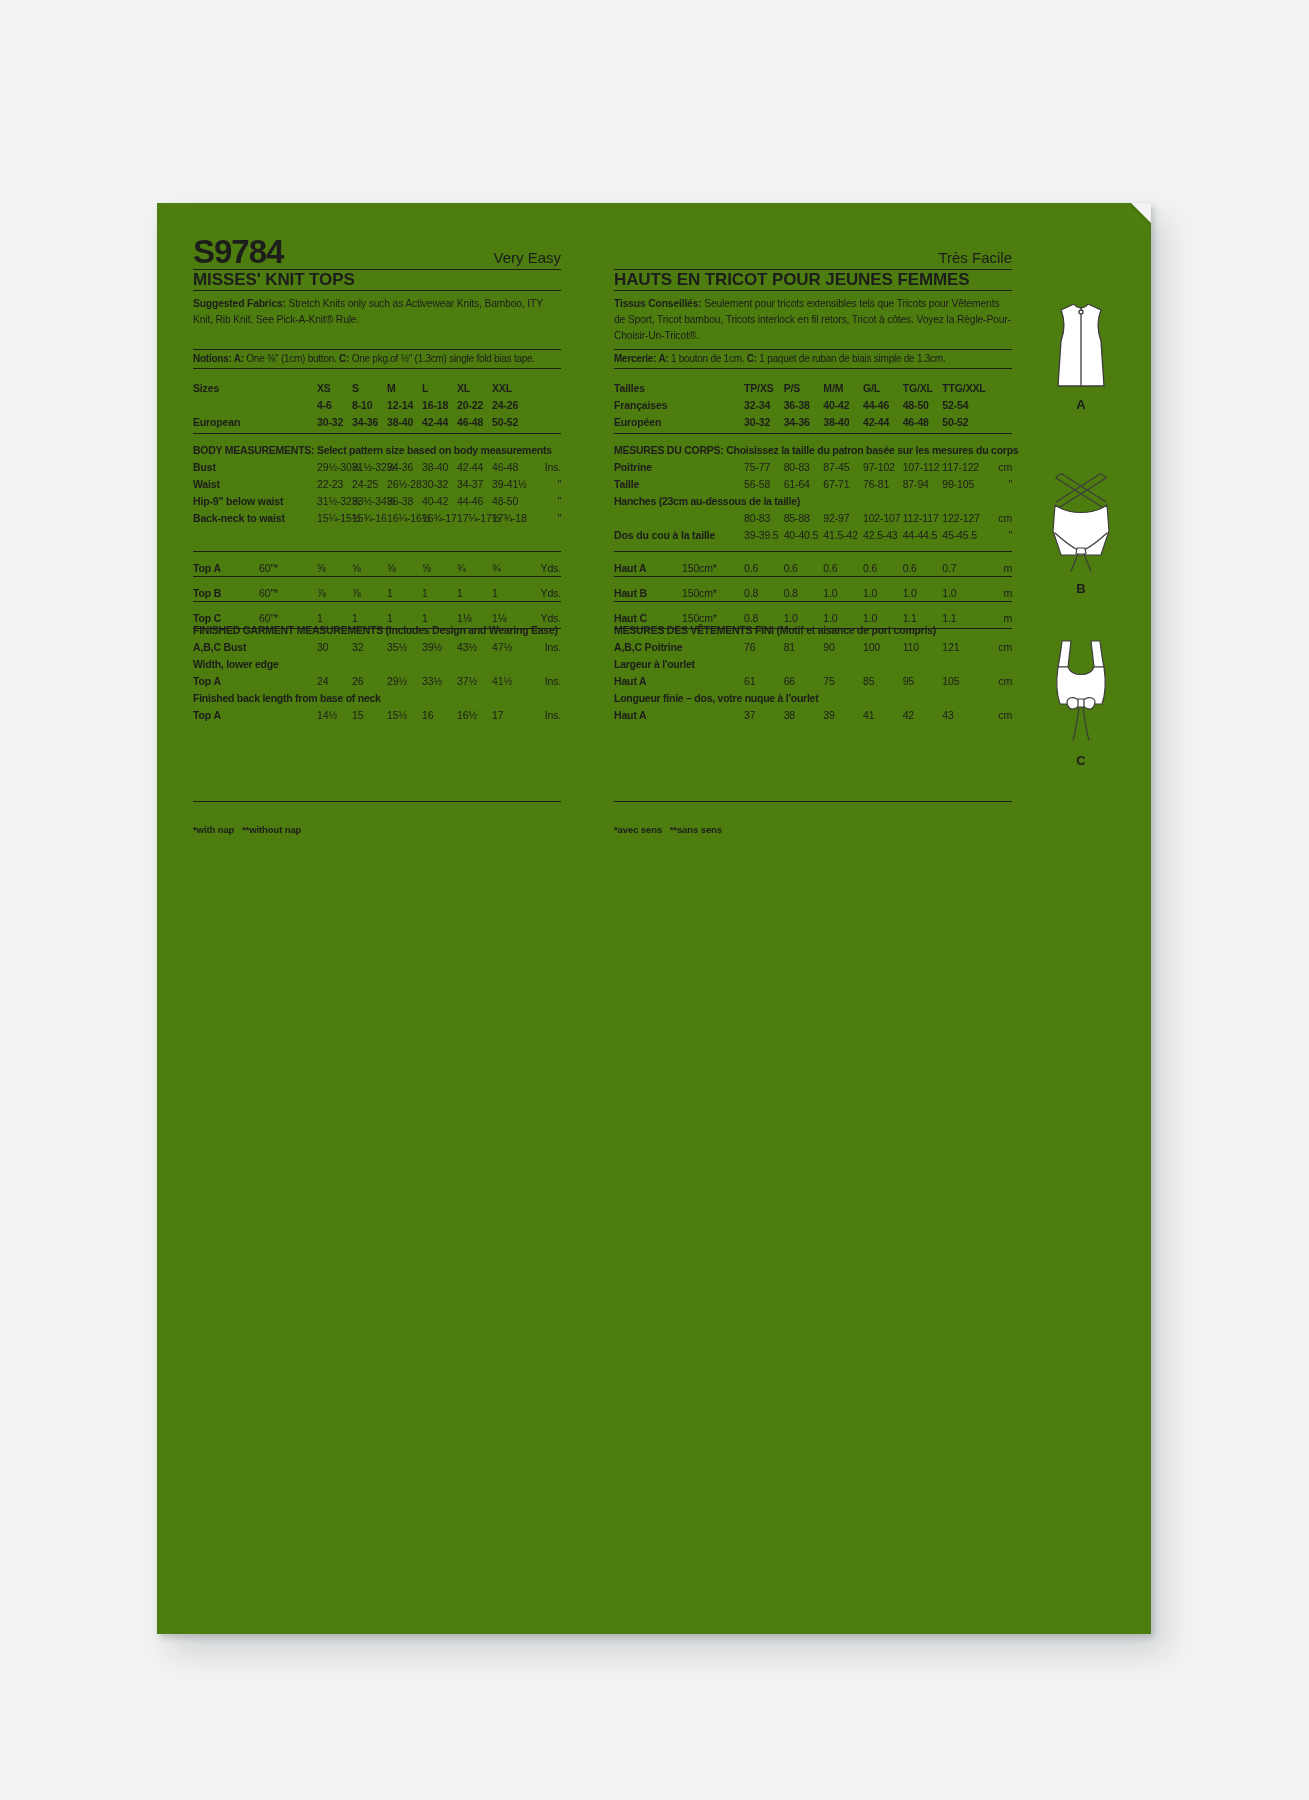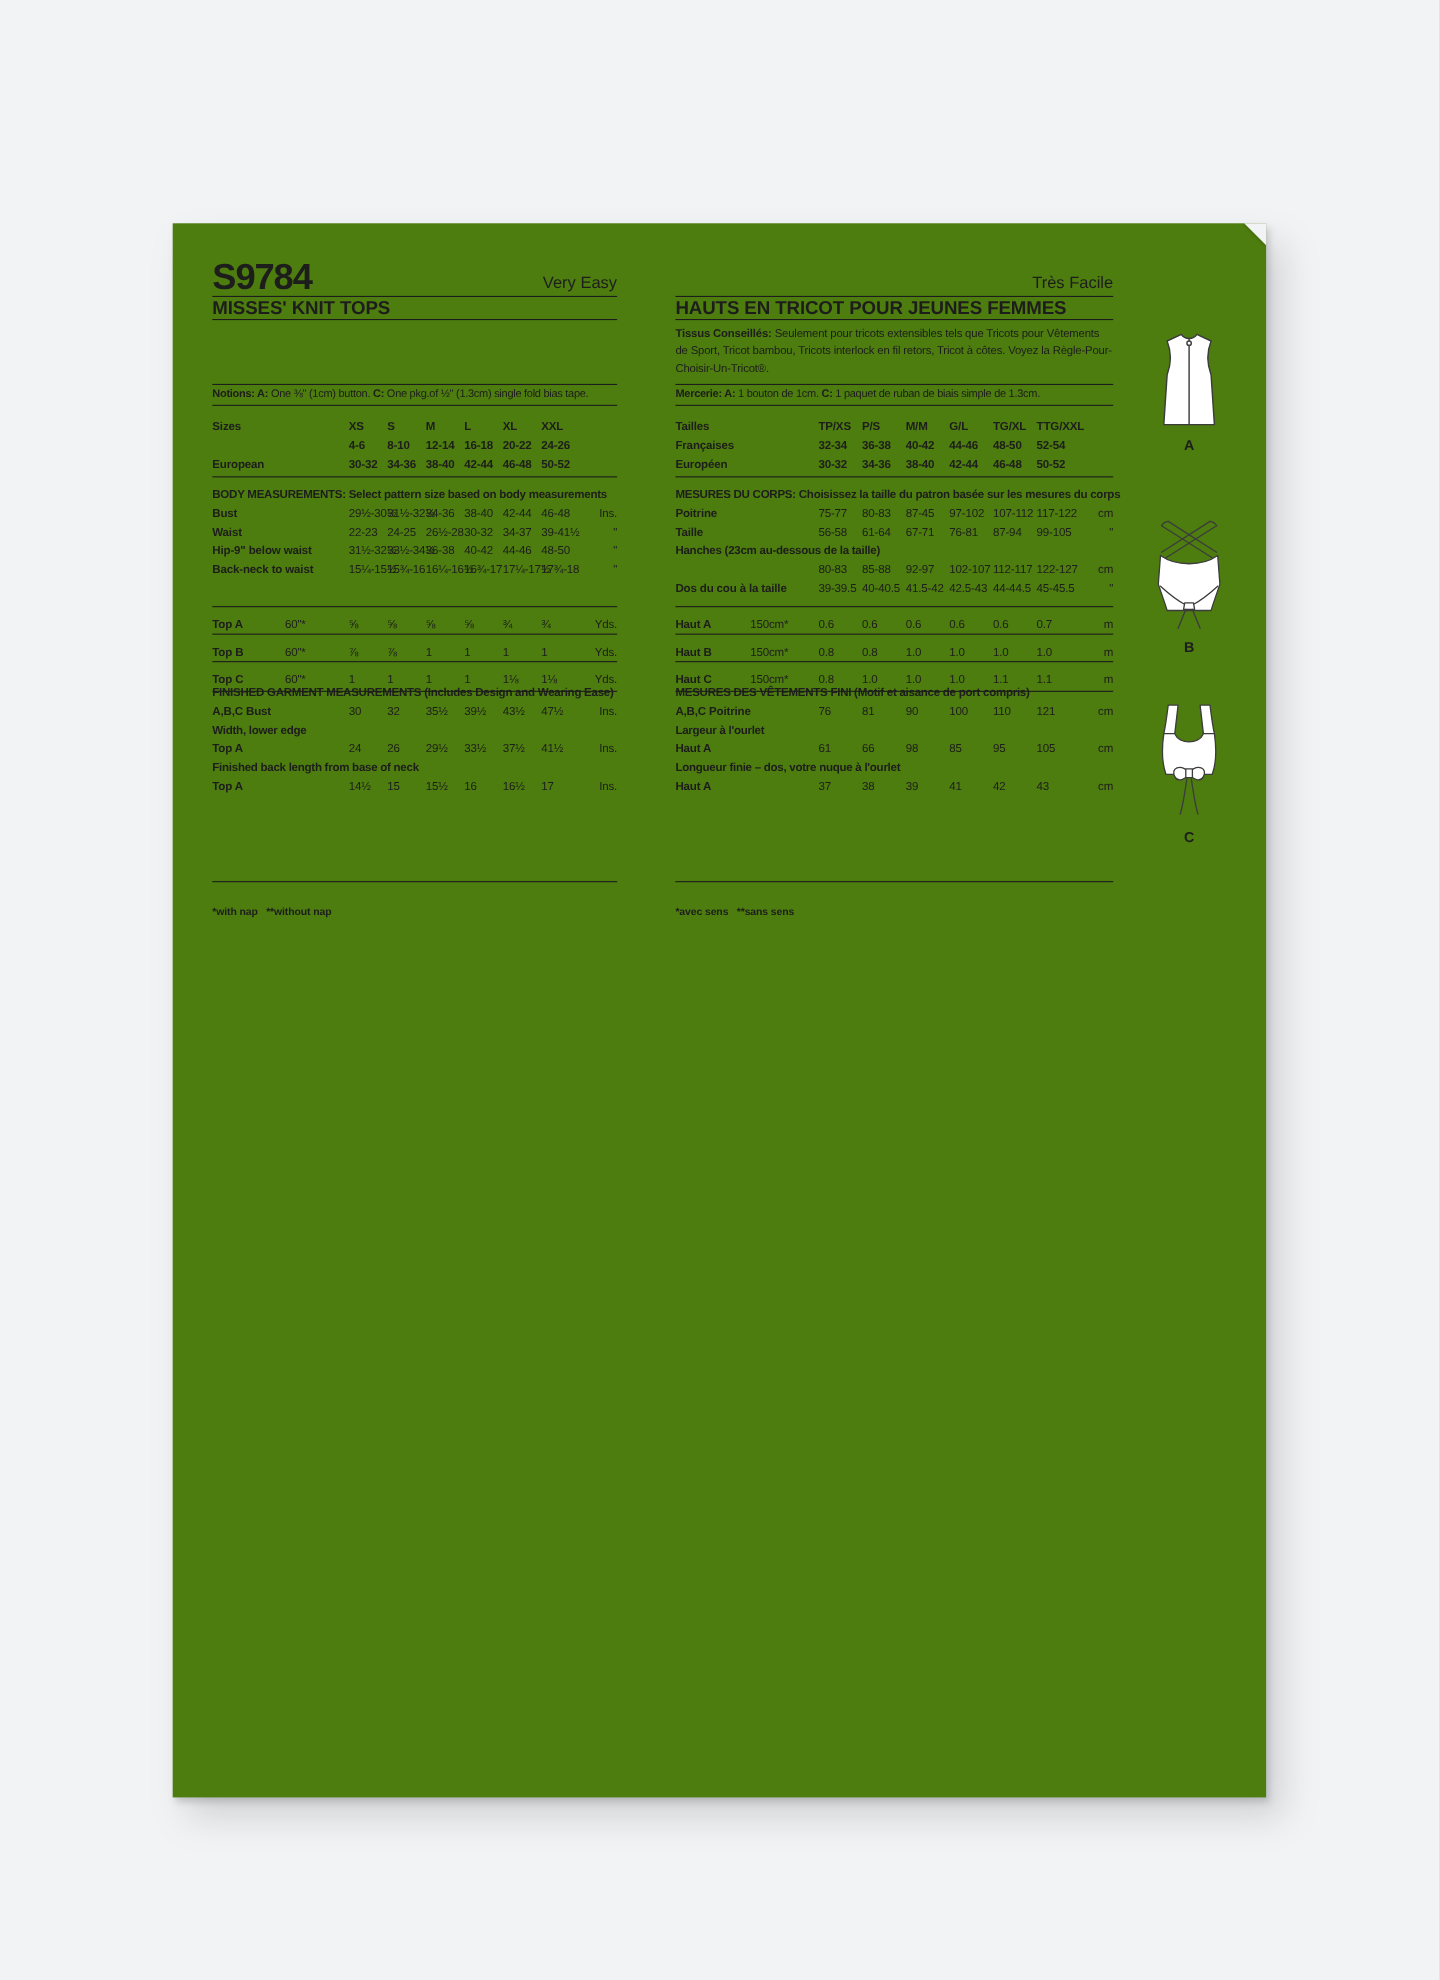--- a/index.html
+++ b/index.html
@@ -73,20 +73,21 @@
 <body>
 
 <div class="page">
 
   <div class="col col-en">
     <div class="block colhead">
       <span class="code">S9784</span>
       <span class="difficulty">Very Easy</span>
     </div>
     <div class="block coltitle">MISSES' KNIT TOPS</div>
+    <div class="block fabrics"><b>Suggested Fabrics:</b><span> Stretch Knits only such as Activewear Knits, Bamboo, ITY Knit, Rib Knit. See Pick-A-Knit® Rule.</span></div>
     <div class="block notionline"><b>Notions:</b><b> A:</b><span> One ⅜" (1cm) button. </span><b>C:</b><span> One pkg.of ½" (1.3cm) single fold bias tape.</span></div>
     <div class="block tbl tbl-sizes">
         <div class="trow">
           <span class="cell lab b span2">Sizes</span>
           <span class="cell val b">XS</span>
           <span class="cell val b">S</span>
           <span class="cell val b">M</span>
           <span class="cell val b">L</span>
           <span class="cell val b">XL</span>
           <span class="cell val b">XXL</span>
@@ -373,21 +374,21 @@
           <span class="cell val">121</span>
           <span class="cell unit">cm</span>
         </div>
         <div class="trow">
           <span class="cell full b">Largeur à l'ourlet</span>
         </div>
         <div class="trow">
           <span class="cell lab b span2">Haut A</span>
           <span class="cell val">61</span>
           <span class="cell val">66</span>
-          <span class="cell val">98</span>
+          <span class="cell val">75</span>
           <span class="cell val">85</span>
           <span class="cell val">95</span>
           <span class="cell val">105</span>
           <span class="cell unit">cm</span>
         </div>
         <div class="trow">
           <span class="cell full b">Longueur finie – dos, votre nuque à l'ourlet</span>
         </div>
         <div class="trow">
           <span class="cell lab b span2">Haut A</span>

